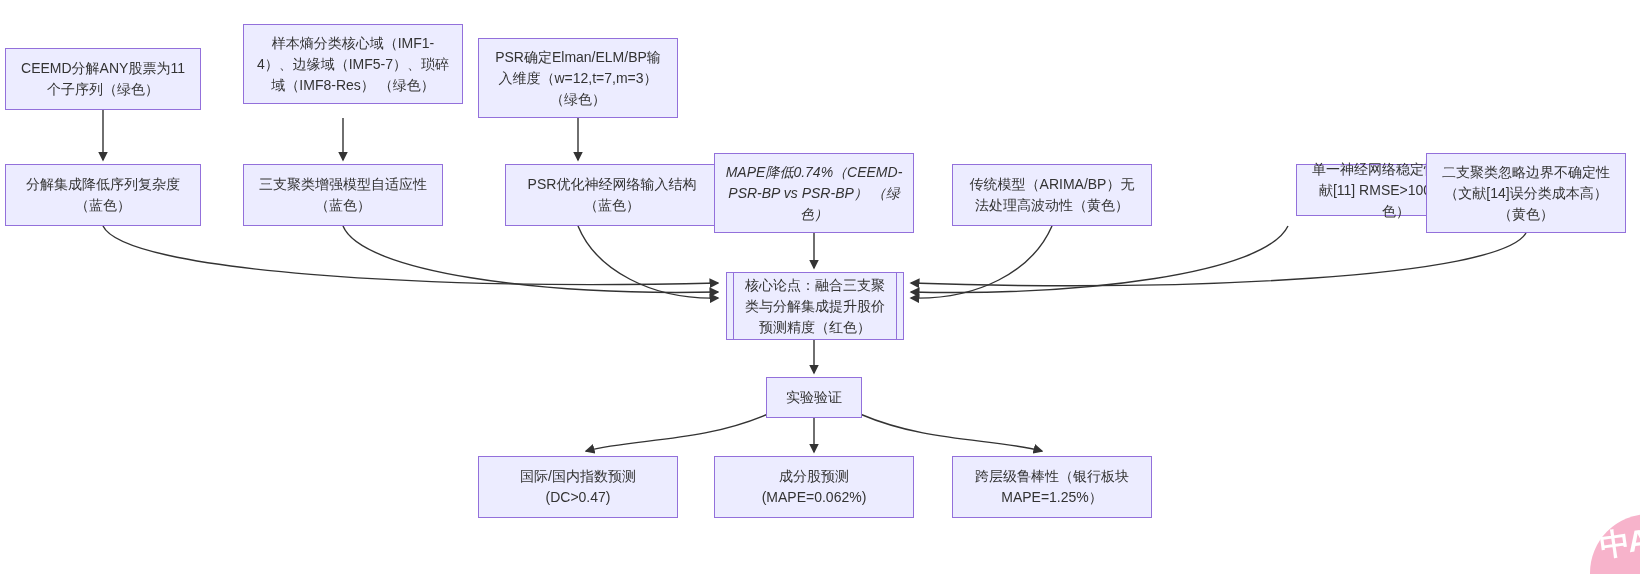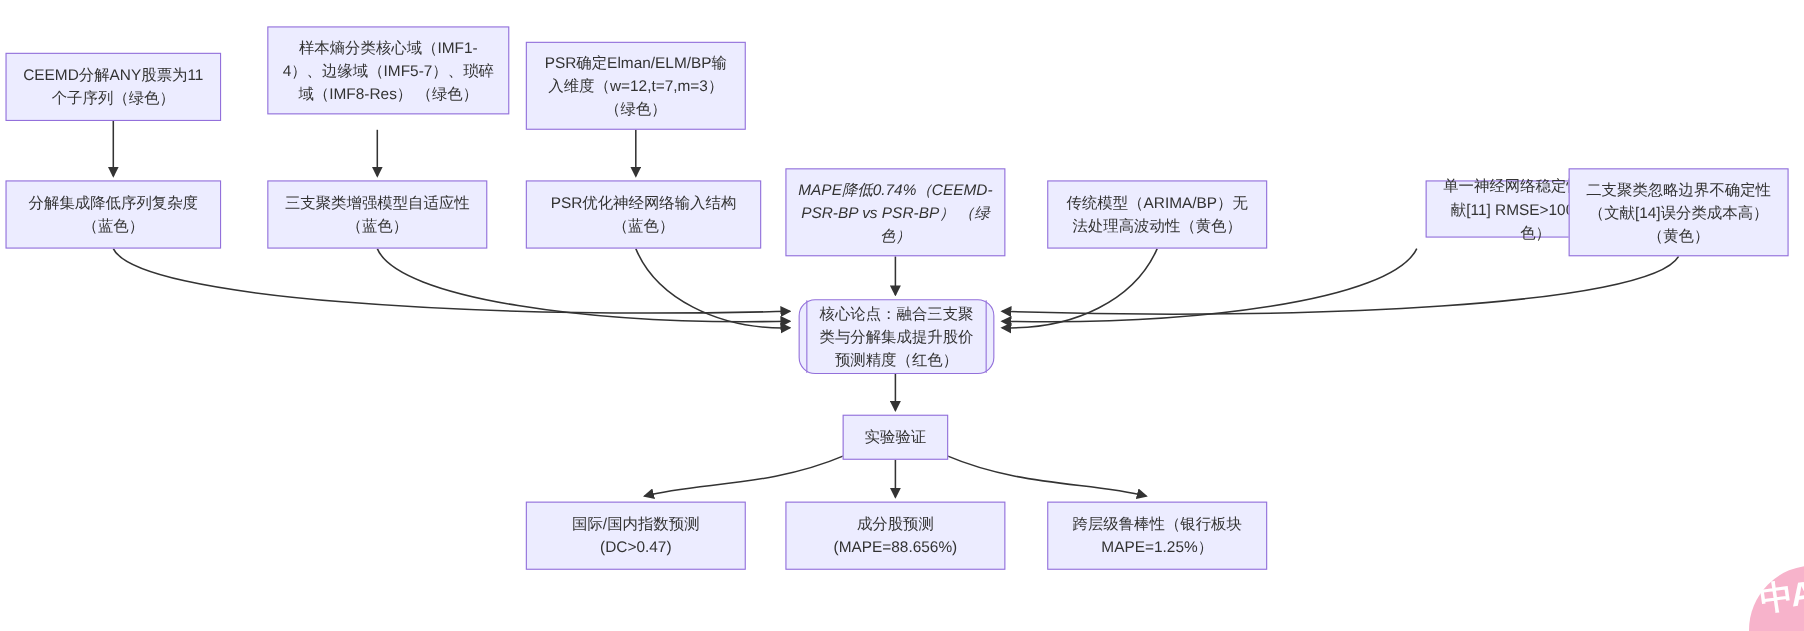--- a/index.html
+++ b/index.html
@@ -9,21 +9,21 @@
     overflow:hidden;
   }
   .edges{position:absolute;left:0;top:0;width:1640px;height:574px;pointer-events:none;}
   .node{
     position:absolute;box-sizing:border-box;
     background:#ECECFF;border:1px solid #9370DB;
     display:flex;align-items:center;justify-content:center;
     text-align:center;color:#333333;font-size:14px;line-height:21px;
     padding:4px 10px;
   }
-  .node.core-node{padding:16px 16px;border-radius:15px;}
+  .node.core-node{padding:16px 16px;}
   .inner-line{
     position:absolute;top:0;bottom:0;width:1px;background:#9370DB;
   }
   .inner-line.left{left:6px;}
   .inner-line.right{right:6px;}
   .badge{
     position:absolute;left:1590px;top:514px;width:118px;height:118px;
     border-radius:50%;background:#F7B3CB;
     display:flex;align-items:flex-start;justify-content:flex-start;
     cursor:pointer;
@@ -65,35 +65,35 @@
       <path d="M860,414 C928,443 992,438 1042,451" marker-end="url(#arrow)"></path>
     </g>
   </svg>
 
   <div class="node" style="left:5px;top:48px;width:196px;height:62px;">CEEMD分解ANY股票为11个子序列（绿色）</div>
   <div class="node" style="left:243px;top:24px;width:220px;height:80px;">样本熵分类核心域（IMF1-4）、边缘域（IMF5-7）、琐碎域（IMF8-Res） （绿色）</div>
   <div class="node" style="left:478px;top:38px;width:200px;height:80px;">PSR确定Elman/ELM/BP输入维度（w=12,t=7,m=3） （绿色）</div>
 
   <div class="node" style="left:5px;top:164px;width:196px;height:62px;">分解集成降低序列复杂度（蓝色）</div>
   <div class="node" style="left:243px;top:164px;width:200px;height:62px;">三支聚类增强模型自适应性（蓝色）</div>
-  <div class="node" style="left:478px;top:164px;width:214px;height:62px;">PSR优化神经网络输入结构（蓝色）</div>
+  <div class="node" style="left:505px;top:164px;width:214px;height:62px;">PSR优化神经网络输入结构（蓝色）</div>
   <div class="node" style="left:714px;top:153px;width:200px;height:80px;font-style:italic;">MAPE降低0.74%（CEEMD-PSR-BP vs PSR-BP） （绿色）</div>
   <div class="node" style="left:952px;top:164px;width:200px;height:62px;">传统模型（ARIMA/BP）无法处理高波动性（黄色）</div>
   <div class="node" style="left:1248px;top:164px;width:200px;height:52px;margin-left:48px;">单一神经网络稳定性差（文献[11] RMSE&gt;100）（黄色）</div>
   <div class="node" style="left:1426px;top:153px;width:200px;height:80px;">二支聚类忽略边界不确定性（文献[14]误分类成本高）（黄色）</div>
 
   <div class="node core-node" style="left:726px;top:272px;width:178px;height:68px;">
     <span class="inner-line left"></span>
     <span class="inner-line right"></span>
     <span>核心论点：融合三支聚类与分解集成提升股价预测精度（红色）</span>
   </div>
 
   <div class="node" style="left:766px;top:377px;width:96px;height:41px;">实验验证</div>
 
   <div class="node" style="left:478px;top:456px;width:200px;height:62px;text-align:center;">国际/国内指数预测 (DC&gt;0.47)</div>
-  <div class="node" style="left:714px;top:456px;width:200px;height:62px;">成分股预测 (MAPE=88.656%)</div>
+  <div class="node" style="left:714px;top:456px;width:200px;height:62px;">成分股预测 (MAPE=0.062%)</div>
   <div class="node" style="left:952px;top:456px;width:200px;height:62px;">跨层级鲁棒性（银行板块 MAPE=1.25%）</div>
 
   <div class="badge">
     <span class="badge-label">中A</span>
   </div>
 
 </div>
 
 </body></html>

